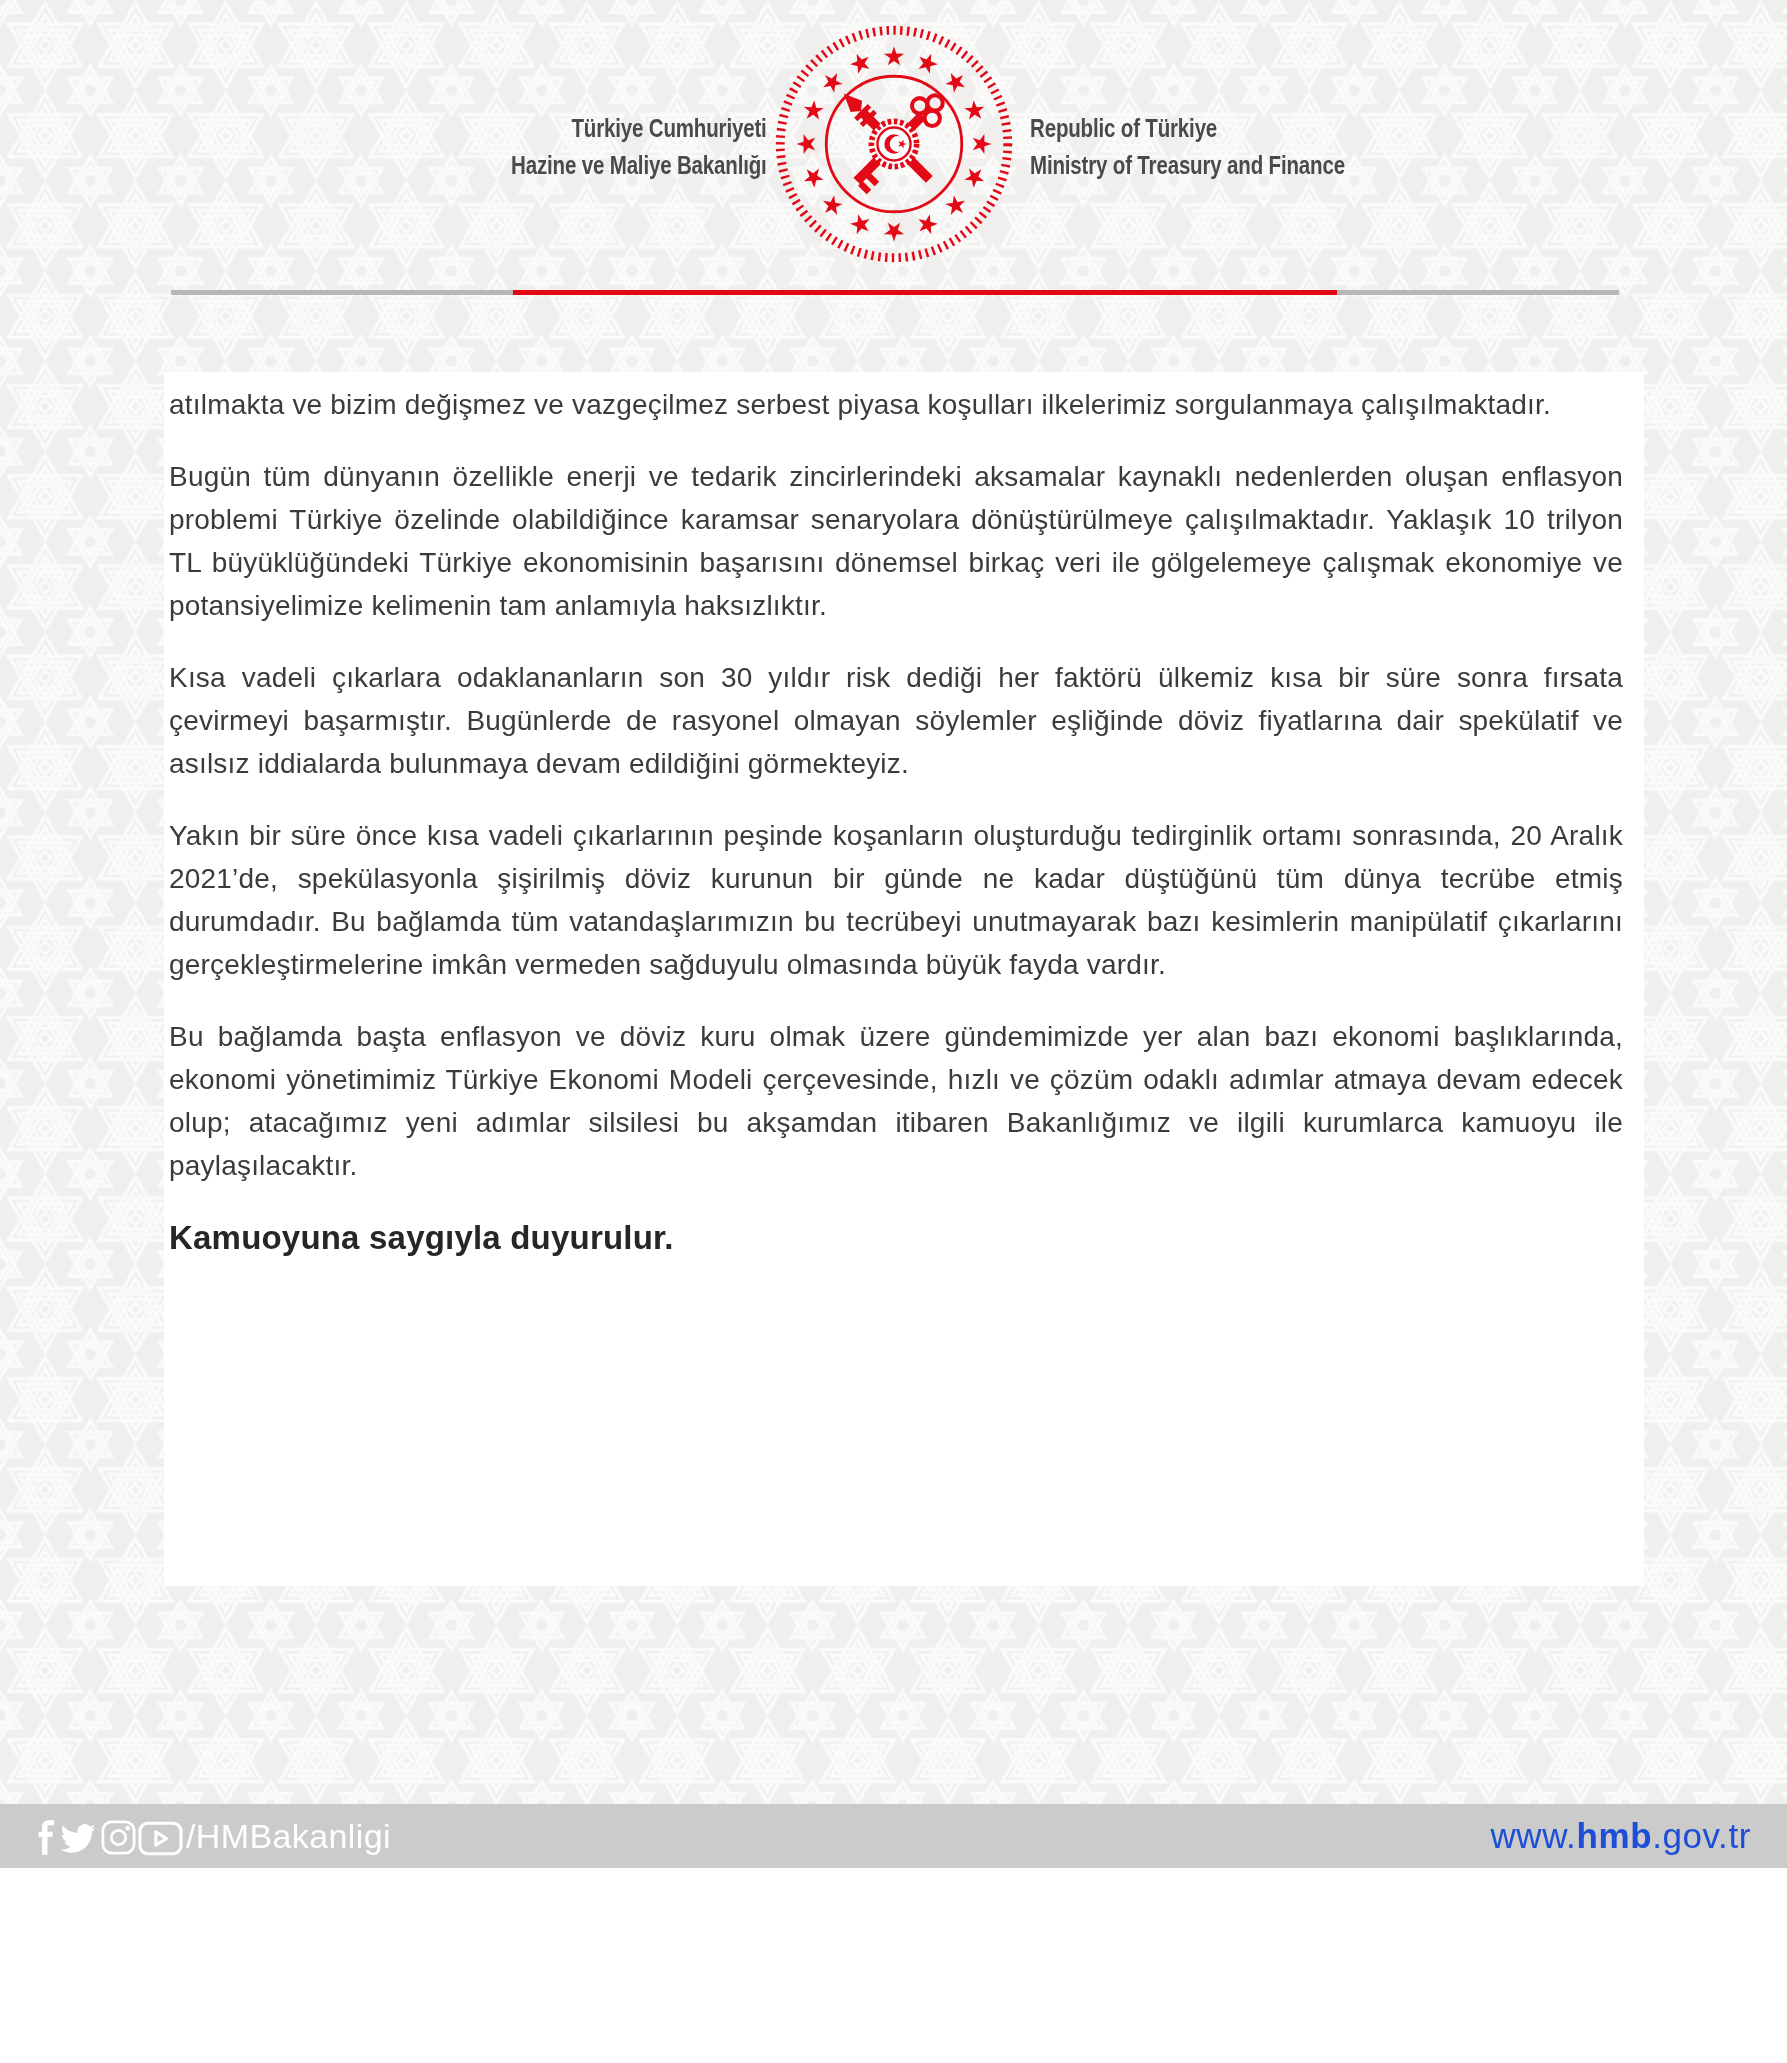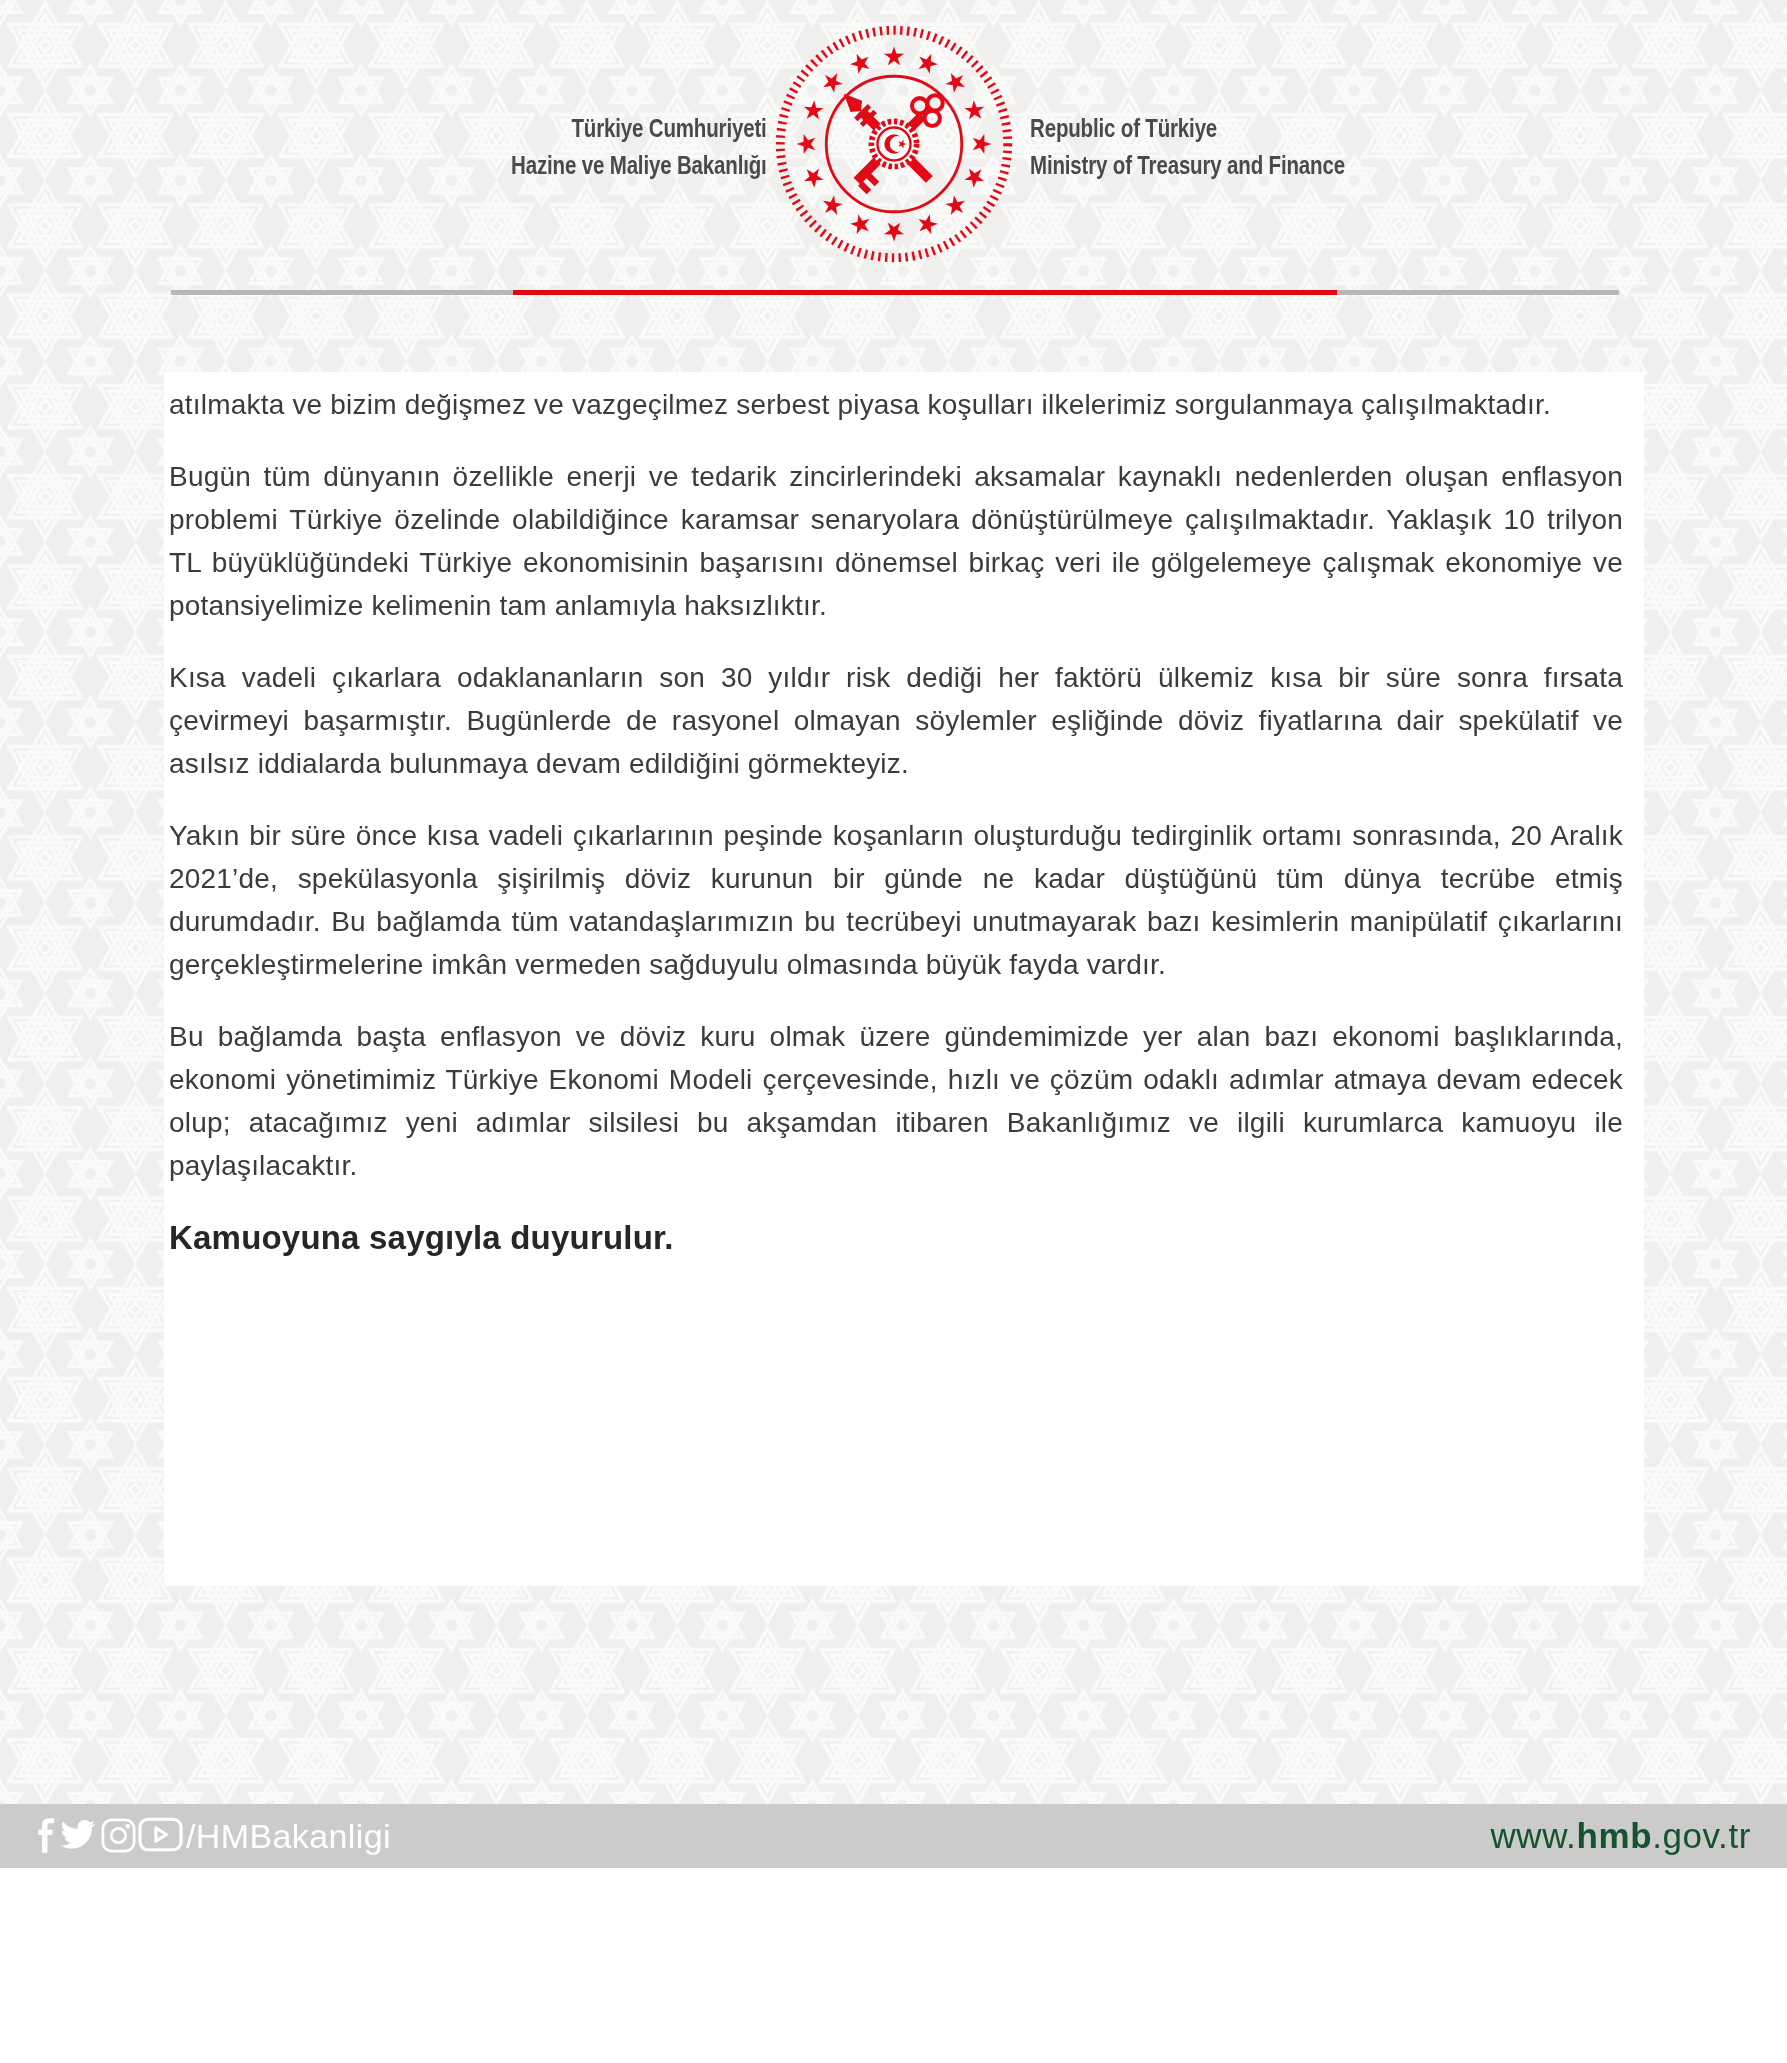--- a/index.html
+++ b/index.html
@@ -25,24 +25,24 @@
   .content{position:absolute;left:169px;top:371px;width:1454px;color:#3b3b3b;
     font-size:28px;line-height:43px;letter-spacing:0.2px;}
   .content p{margin:12px 0 29px 0;text-align:justify;}
   .closing{font-weight:bold;color:#262626;margin-top:19.3px !important;font-size:33px;text-align:left !important;}
 
   .page-number{position:absolute;top:1896px;right:165px;font-size:39px;font-weight:bold;color:#2e2d2c;}
 
   
   .footer{position:absolute;left:0;bottom:0;width:1788px;height:64px;background:#cbcbcb;
     display:flex;align-items:center;justify-content:space-between;box-sizing:border-box;padding:0 37px;}
-  .social{display:flex;align-items:flex-start;gap:1px;}
+  .social{display:flex;align-items:flex-end;gap:1px;}
   .social svg{display:block;}
   .social-handle{color:#ffffff;font-size:34px;letter-spacing:0.4px;margin-left:1.6px;}
-  .site{color:#14532d;font-size:35px;letter-spacing:0.6px;}
+  .site{color:#1d4ed8;font-size:35px;letter-spacing:0.6px;}
   .site b{font-weight:bold;}
 </style>
 </head>
 <body>
 
 <div class="page">
 
   <svg class="bg-pattern" xmlns="http://www.w3.org/2000/svg" viewBox="0 0 2218 2560" width="1788" height="2064">
     <defs>
       <g id="hexstars" fill="none" stroke="#fafaf9" stroke-width="4.5">

